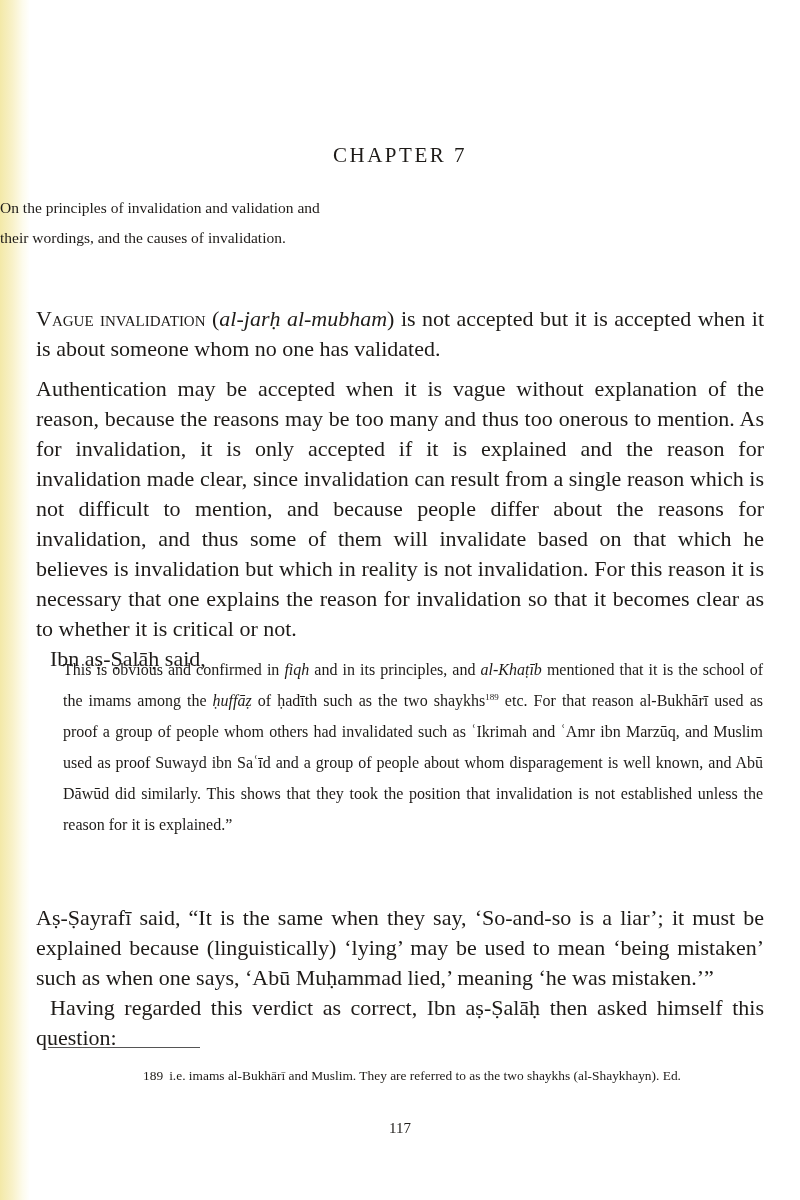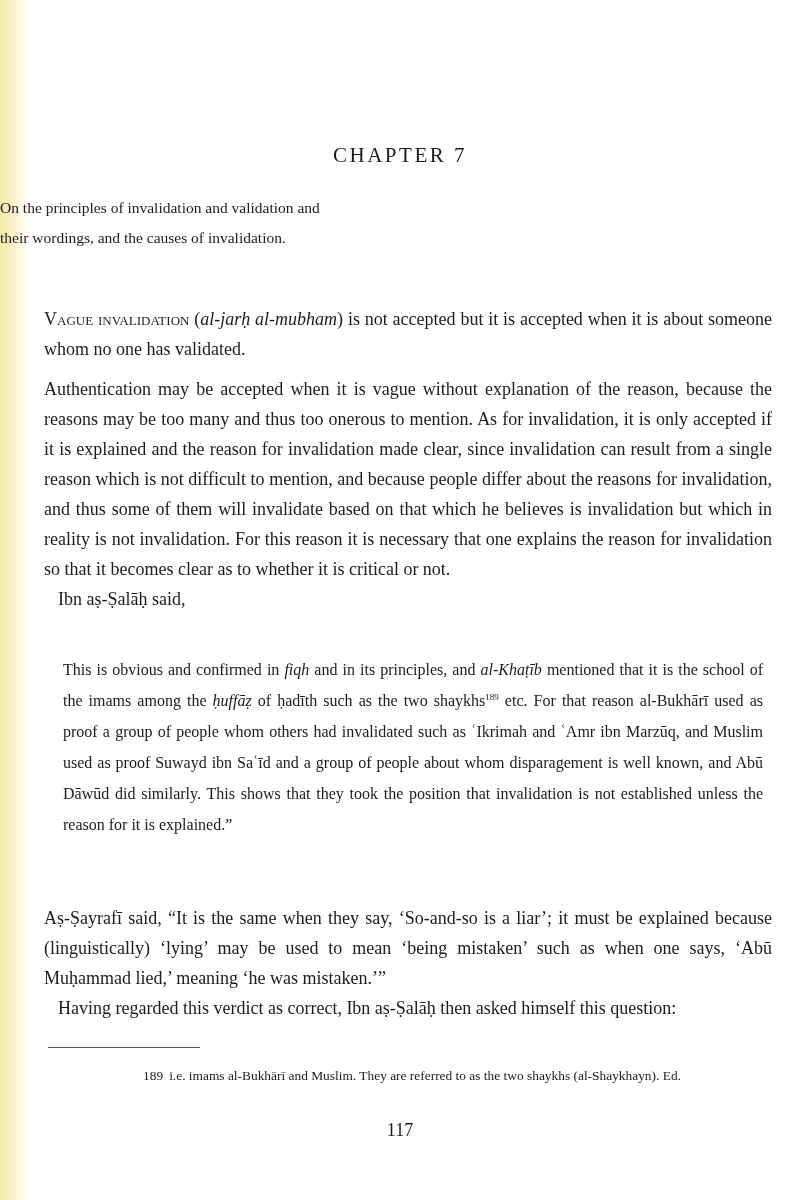--- a/index.html
+++ b/index.html
@@ -17,22 +17,22 @@
   .page { position: absolute; left: 0; top: 0; width: 800px; height: 1200px; }
   .chapter-title {
     position: absolute; top: 143px; left: 0; width: 800px; text-align: center;
     font-size: 21px; letter-spacing: 2.5px; font-weight: normal;
   }
   .chapter-subtitle {
     position: absolute; top: 193px; left: 0; width: 800px; text-align: left;
     font-size: 15.5px; line-height: 30px;
   }
   .body-text {
-    position: absolute; left: 44px; width: 728px;
-    font-size: 18px; line-height: 30px; text-align: justify;
+    position: absolute; left: 36px; width: 728px;
+    font-size: 22px; line-height: 30px; text-align: justify;
   }
   .p1 { top: 304px; }
   .p2 { top: 374px; }
   .sc { font-variant: small-caps; }
   .quote {
     position: absolute; left: 63px; width: 700px; top: 654px;
     font-size: 16px; line-height: 31px; text-align: justify;
   }
   .p3 { top: 903px; }
   .indent { text-indent: 14px; }
@@ -40,21 +40,21 @@
     position: absolute; left: 48px; top: 1047px; width: 152px; height: 1px;
     background: #555;
   }
   .footnote {
     position: absolute; left: 48px; top: 1066px; width: 728px;
     font-size: 13.4px; line-height: 20px; text-align: center;
   }
   .fn-num { margin-right: 6px; }
   .page-number {
     position: absolute; top: 1120px; left: 0; width: 800px; text-align: center;
-    font-size: 18px;
+    font-size: 15px;
   }
   sup { font-size: 9px; line-height: 0; }
   i { font-style: italic; }
 </style>
 </head>
 <body>
 
 <div class="page-edge"></div>
 
 <div class="page">

